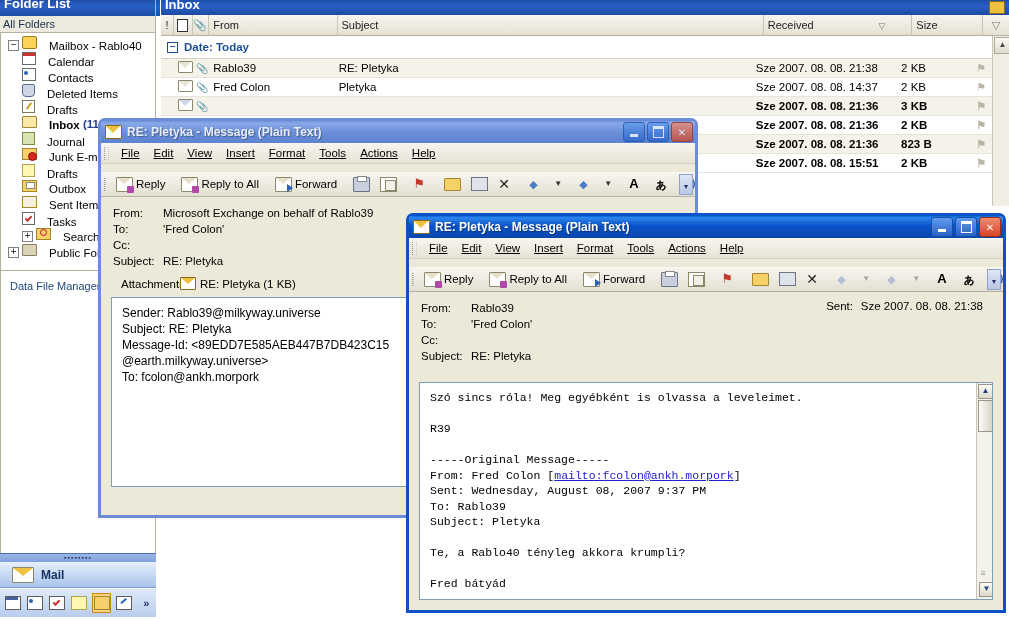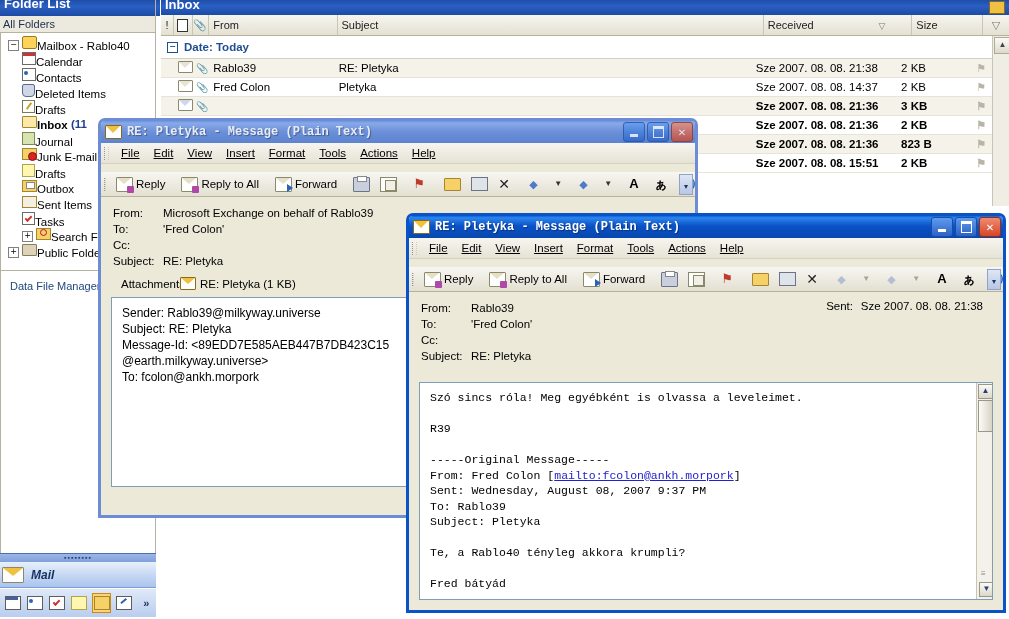--- a/index.html
+++ b/index.html
@@ -40,21 +40,21 @@
     padding-left:4px; color:#000;
   }
   .tree-row .expander {
     display:inline-block; width:9px; height:9px; border:1px solid #808080;
     background:#fff; font-size:8px; line-height:7px; text-align:center;
     vertical-align:middle; margin-right:3px; color:#000; font-family:"DejaVu Sans",sans-serif;
   }
   .tree-row .spacer { display:inline-block; width:14px; }
   .tree-row.lvl2 { padding-left:22px; }
   .tree-row.lvl2b { padding-left:8px; }
-  .tree-label { vertical-align:middle; }
+  .tree-label { vertical-align:middle;padding-left:12px; }
   .tree-label.bold { font-weight:bold; }
   .unread-count { color:#1f3f8f; font-weight:bold; }
 
   
   .ic { display:inline-block; width:15px; height:13px; position:relative; }
   .ic-mailbox { background:#ffd25a; border:1px solid #9a7c1d; border-radius:2px; width:13px;height:11px;}
   .ic-calendar { background:#fff; border:1px solid #6b6b6b; width:12px;height:11px;}
   .ic-calendar:before{content:"";position:absolute;left:0;top:0;width:12px;height:3px;background:#c33;}
   .ic-contacts { background:#fff; border:1px solid #6b6b6b; width:12px;height:11px;}
   .ic-contacts:before{content:"";position:absolute;left:1px;top:2px;width:4px;height:4px;border-radius:50%;background:#2a62b8;}
@@ -97,21 +97,21 @@
     position:absolute; left:0; top:553px; width:156px; height:9px;
     background:linear-gradient(to bottom,#9cb6e4,#7d9ede);
     border-top:1px solid #4a6fb5; border-bottom:1px solid #4a6fb5;
     text-align:center;
   }
   #nav-grip .dots { font-size:7px; color:#2a3f73; letter-spacing:1px; line-height:8px; }
   #mail-button {
     position:absolute; left:0; top:562px; width:156px; height:26px;
     background:linear-gradient(to bottom,#e8f0fb 0%,#c7d9f4 50%,#aac4ec 100%);
     border-bottom:1px solid #7d9ede;
-    display:flex; align-items:center; padding-left:2px; box-sizing:border-box;font-style:italic;
+    display:flex; align-items:center; padding-left:12px; box-sizing:border-box;
   }
   #mail-button .mail-ico {
     width:20px;height:14px;background:#fff;border:1px solid #8a8a6a;margin-right:7px;
     position:relative; border-radius:1px;
   }
   #mail-button .mail-ico:before{
     content:"";position:absolute;left:0;top:0;border-left:10px solid transparent;
     border-right:10px solid transparent;border-top:8px solid #f0c040;
   }
   #mail-button .mail-label { font-weight:bold; font-size:12px; color:#16315f; }
@@ -197,21 +197,21 @@
   .win-frame.active { border-color:#0a52c8; }
   .win-frame.inactive { border-color:#6c8cd5; }
   .title-bar {
     height:22px; display:flex; align-items:center; padding:0 2px 0 4px;
     box-sizing:border-box; position:relative;
   }
   .title-bar.active { background:linear-gradient(to bottom,#0a64d8 0%, #2d85ed 8%, #0a52c8 45%, #0847ad 100%); }
   .title-bar.inactive { background:linear-gradient(to bottom,#6f94e0 0%, #89a9e8 10%, #6b8fd8 50%, #5d83d0 100%); }
   .title-ico { width:15px;height:12px;background:#fff;border:1px solid #8a6a18;position:relative;margin-right:5px;border-radius:1px;}
   .title-ico:before{content:"";position:absolute;left:0;top:0;border-left:7.5px solid transparent;border-right:7.5px solid transparent;border-top:7px solid #f0c040;}
-  .title-text { color:#fff; font-size:12px; font-weight:bold; flex:1; text-shadow:1px 1px 1px rgba(0,0,0,.35);font-family:Liberation Mono, monospace;}
+  .title-text { color:#fff; font-size:12px; font-weight:bold; flex:1; text-shadow:1px 1px 1px rgba(0,0,0,.35);}
   .title-text.inactive { color:#e6ecfa; }
   .win-btns { display:flex; gap:2px; }
   .wbtn {
     width:20px;height:18px;border:1px solid; border-radius:3px;
     display:flex;align-items:center;justify-content:center;
     font-size:10px; color:#fff; font-family:"DejaVu Sans",sans-serif; font-weight:bold;
   }
   .wbtn.min { background:linear-gradient(to bottom,#5f9bee,#2a62c6); border-color:#174ea5;}
   .wbtn.max { background:linear-gradient(to bottom,#5f9bee,#2a62c6); border-color:#174ea5;}
   .wbtn.close { background:linear-gradient(to bottom,#f08b6e,#d64527); border-color:#9e2a12;}

